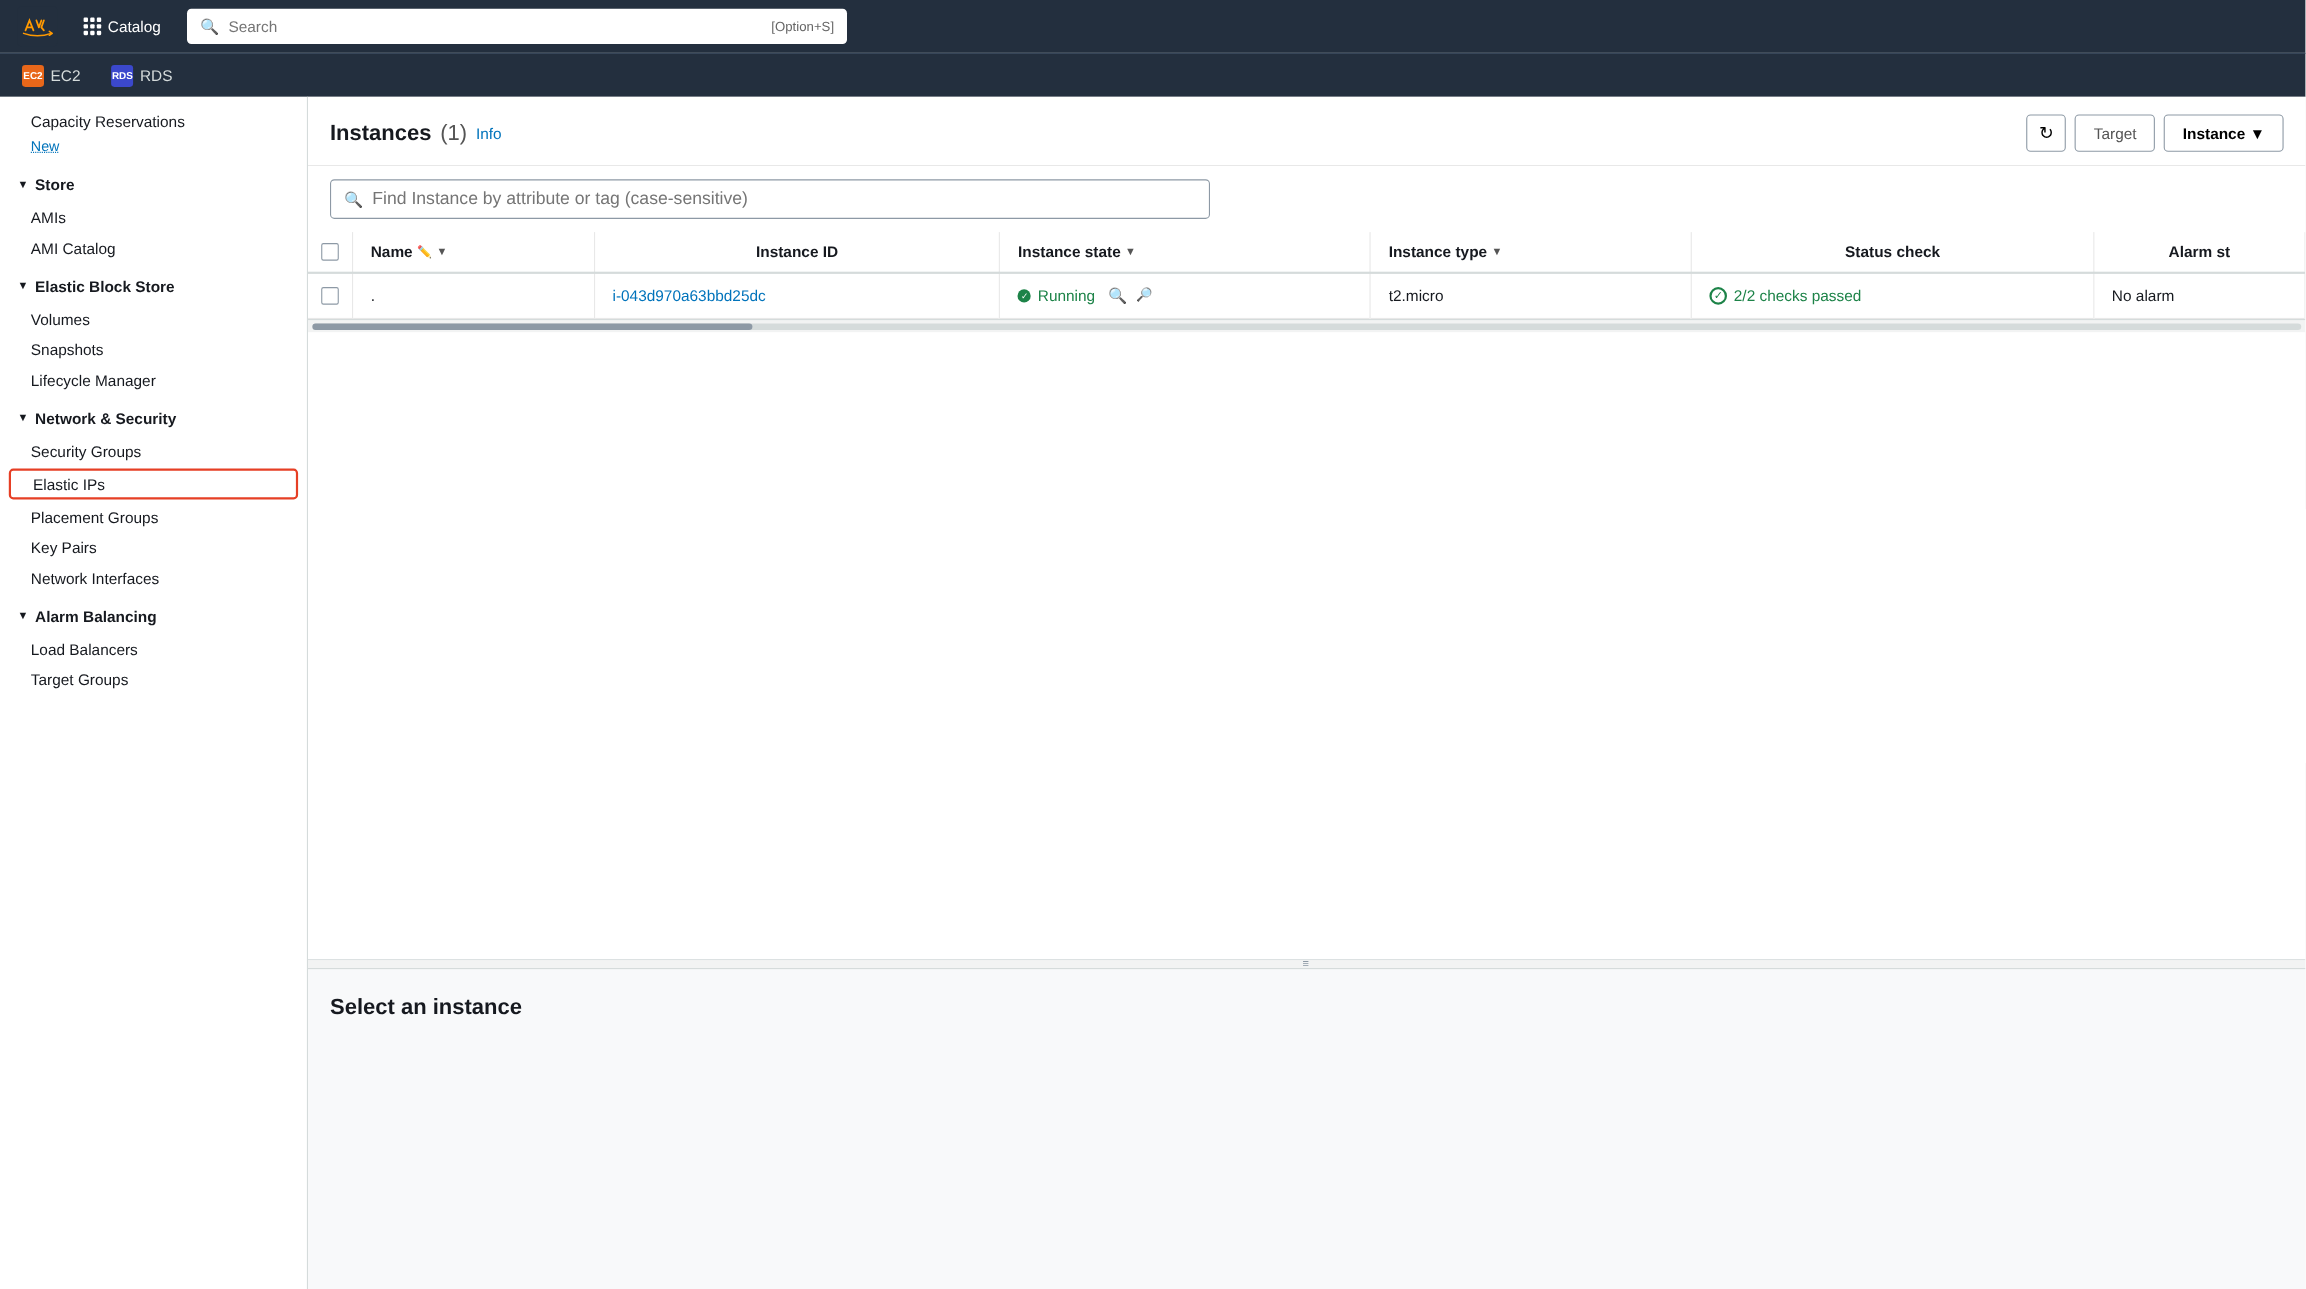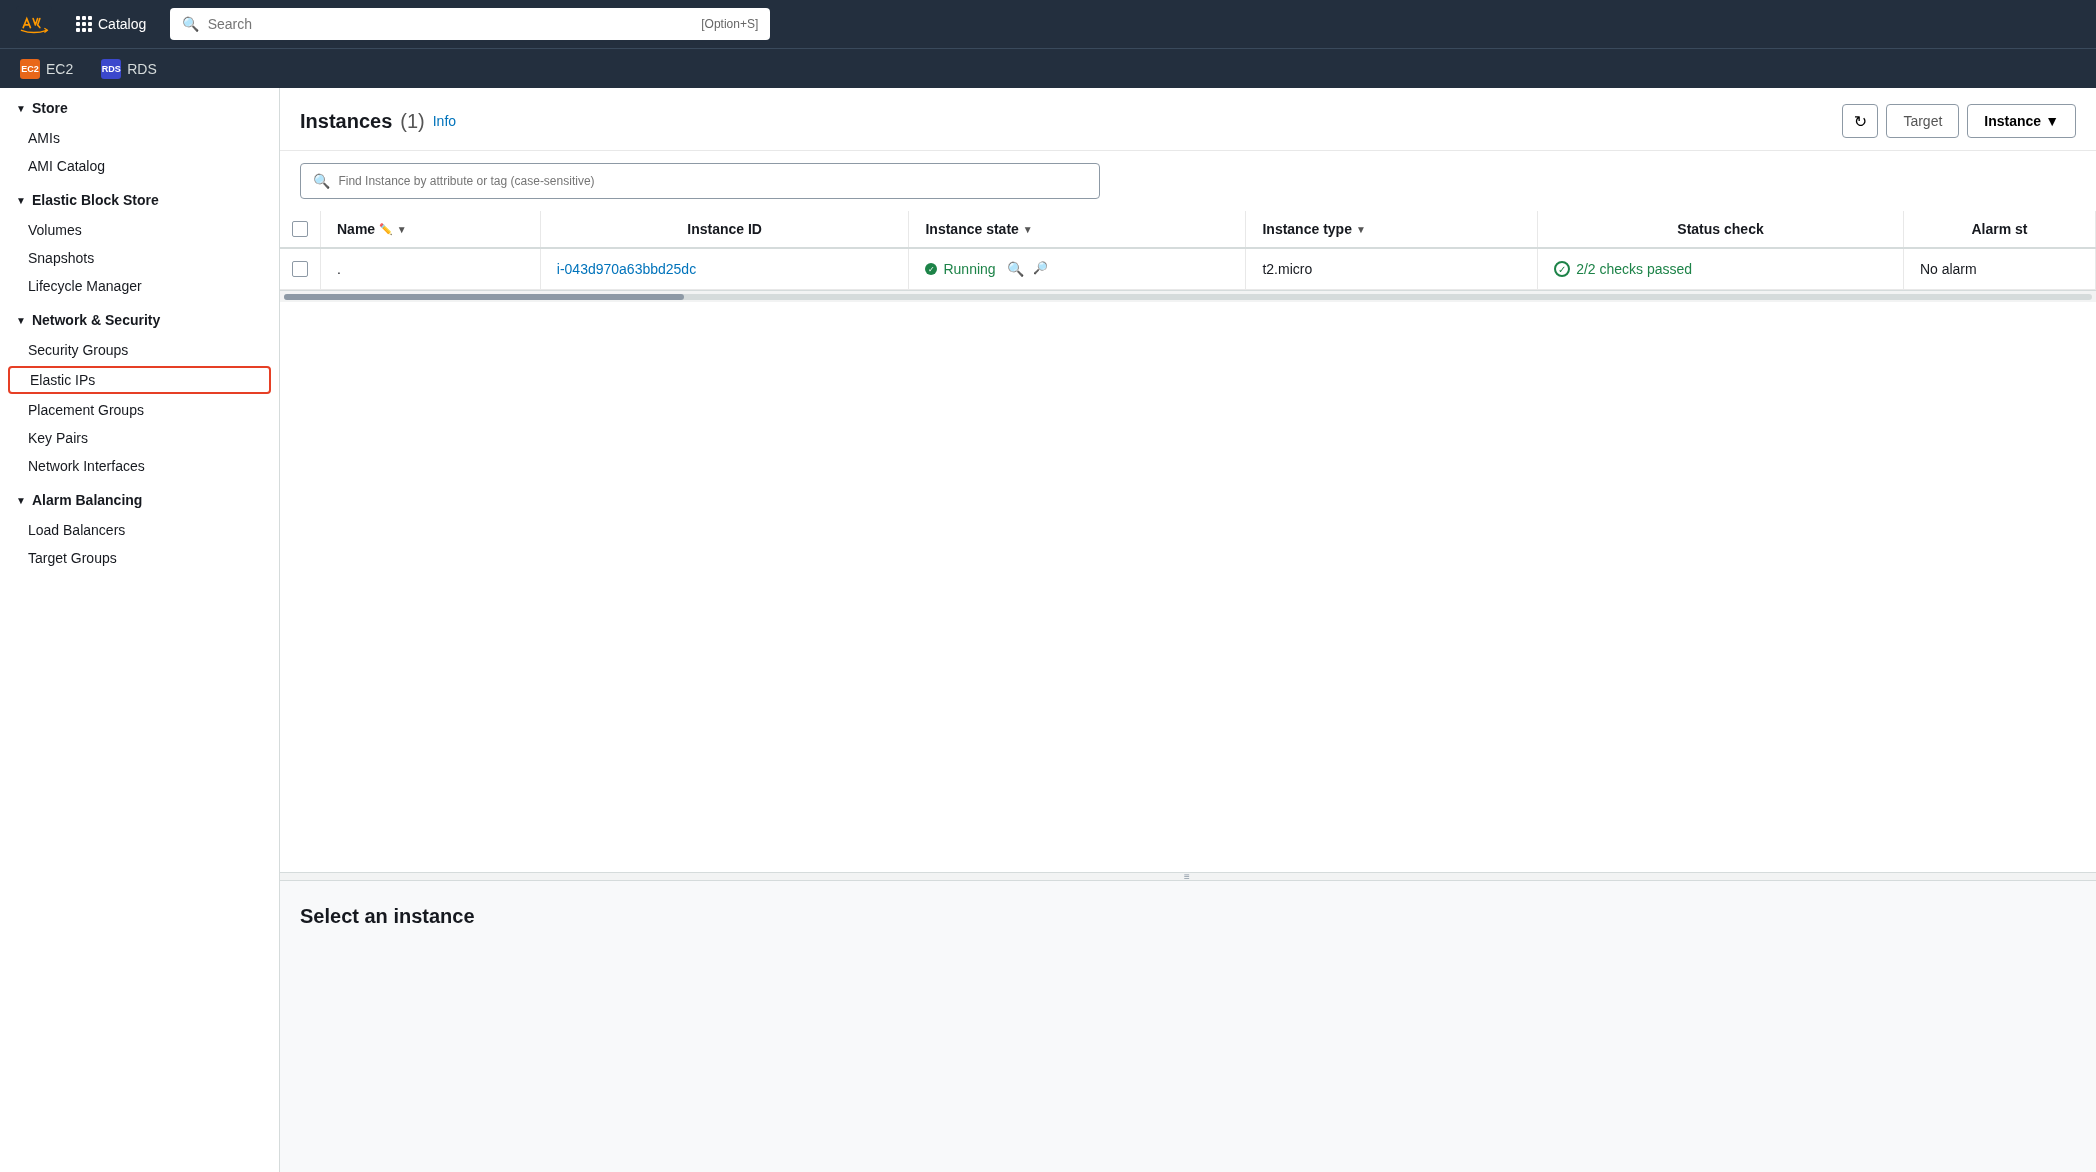--- a/index.html
+++ b/index.html
@@ -231,21 +231,21 @@
       border-radius: 4px;
       padding: 0 12px;
       height: 36px;
       gap: 8px;
       max-width: 800px;
     }
     .filter-input-wrapper input {
       border: none;
       outline: none;
       flex: 1;
-      font-size: 12px;
+      font-size: 16px;
       color: #555;
     }
     .search-icon-small { color: #666; font-size: 14px; }
 
     
     .table-wrapper {
       overflow-x: auto;
       flex: 1;
     }
     table {
@@ -428,20 +428,24 @@
   <div class="service-tab">
     <div class="tab-icon rds-icon" style="font-size:9px;">RDS</div>
     <span>RDS</span>
   </div>
 </div>
 
 <div class="main-layout">
 
   <div class="sidebar">
 
+    <div style="margin-top: 8px;">
+      <div class="sidebar-item">Capacity Reservations</div>
+      <span class="sidebar-new-badge">New</span>
+    </div>
 
     <div>
       <div class="sidebar-section-header">
         <span style="font-size:10px;">▼</span>
         <span>Store</span>
       </div>
       <div class="sidebar-item">AMIs</div>
       <div class="sidebar-item">AMI Catalog</div>
     </div>
 

